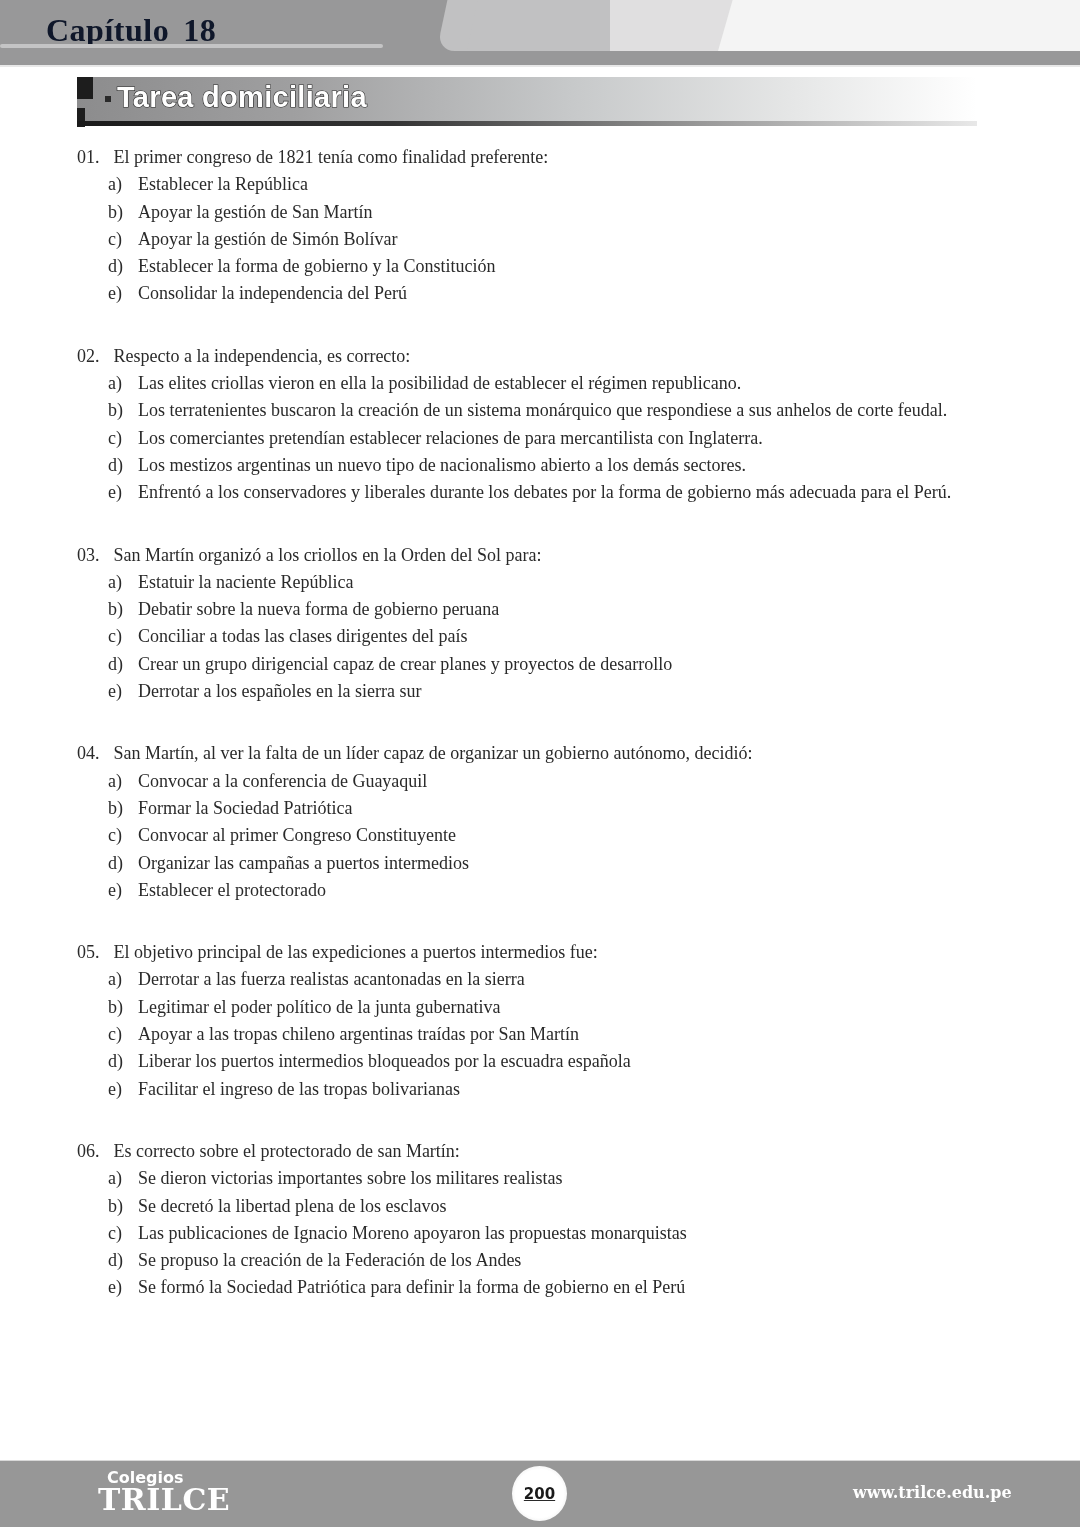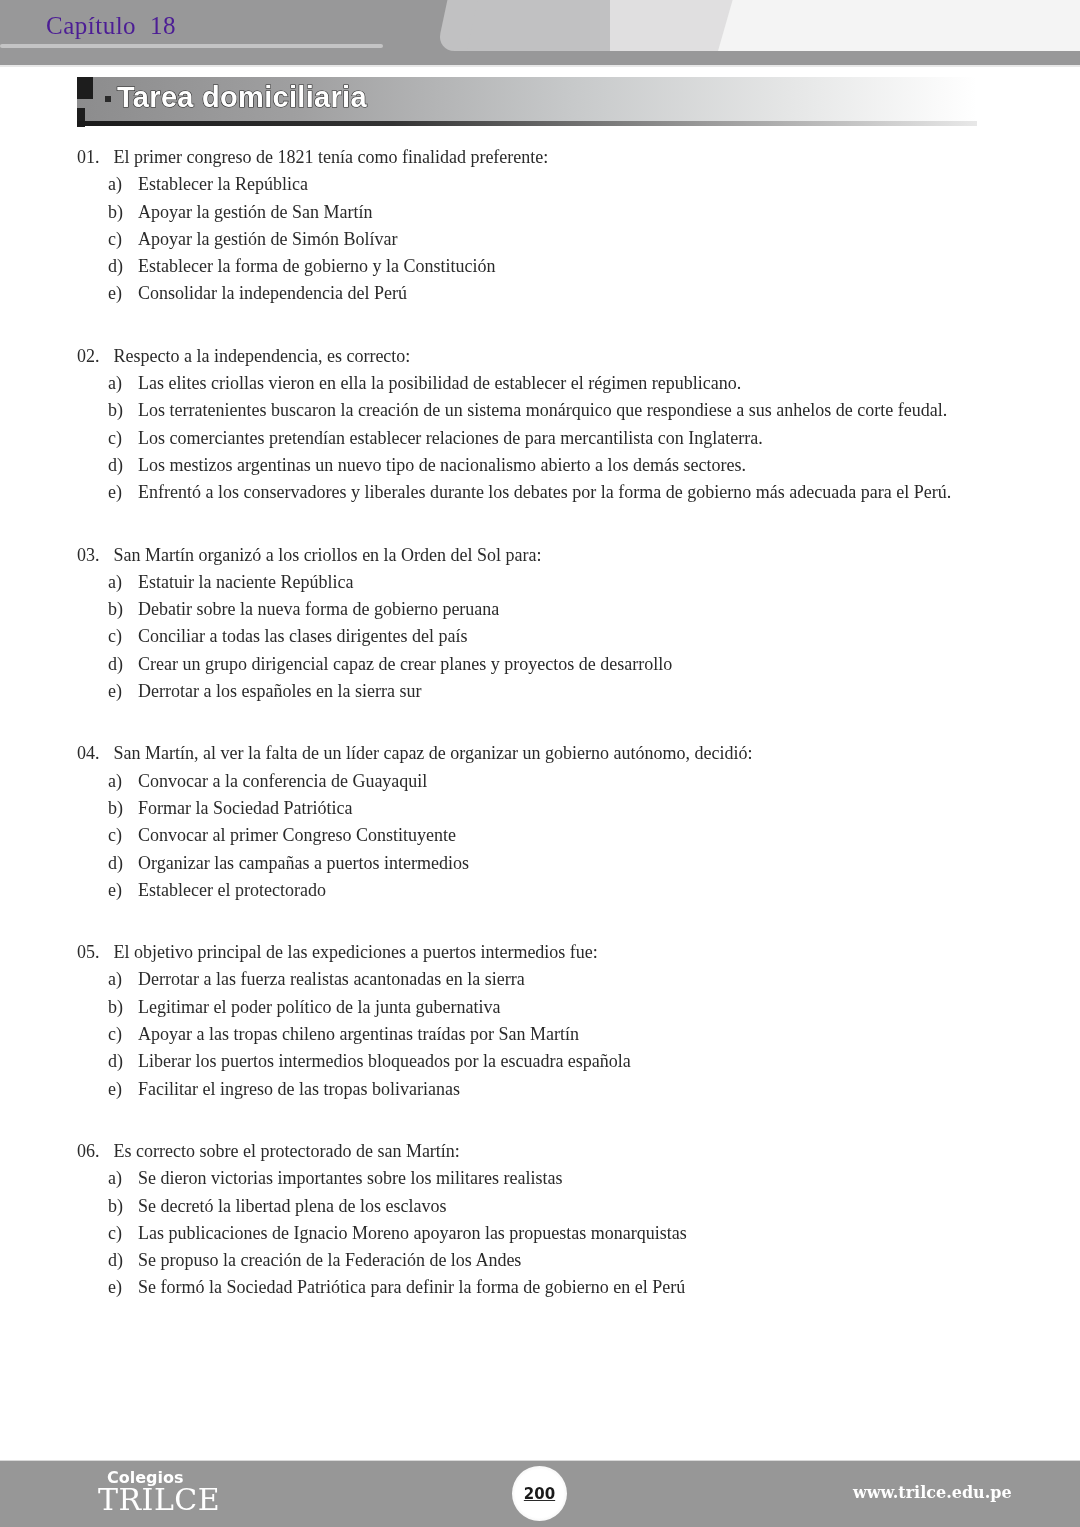--- a/index.html
+++ b/index.html
@@ -10,21 +10,21 @@
   
   .top-band {
     position: absolute; left: 0; top: 0; width: 1080px; height: 67px;
     background: #989899;
   }
   .top-band .bottom-line {
     position: absolute; left: 0; top: 65px; width: 1080px; height: 2px; background: #e8e8e8;
   }
   .chapter-title {
     position: absolute; left: 46px; top: 12px; font-family: "Liberation Serif", serif;
-    font-weight: normal; font-size: 25px; color: #4c1d95; letter-spacing: 0.5px;
+    font-weight: bold; font-size: 32px; color: #0f172a; letter-spacing: 0.5px;
   }
   .chapter-title .num { margin-left: 14px; }
   .chapter-underline {
     position: absolute; left: 0; top: 44px; width: 383px; height: 4px;
     background: #c4c4c5; border-radius: 2px;
   }
   .tab-light-1 {
     position: absolute; left: 450px; top: 0; width: 160px; height: 51px;
     background: #c1c1c2; border-bottom-left-radius: 16px;
     transform: skewX(-0deg);
@@ -90,21 +90,21 @@
   }
   .footer .topline {
     position: absolute; left: 0; top: 0; width: 1080px; height: 1px; background: #d8d8d8;
   }
   .brand-small {
     position: absolute; left: 107px; top: 8px; font-family: "DejaVu Sans", sans-serif;
     font-weight: bold; font-size: 16px; color: #ffffff;
   }
   .brand-big {
     position: absolute; left: 98px; top: 22px; font-family: "DejaVu Serif", serif;
-    font-weight: normal; font-size: 30px; color: #ffffff; letter-spacing: 0.5px;
+    font-weight: bold; font-size: 30px; color: #ffffff; letter-spacing: 0.5px;
   }
   .page-badge {
     position: absolute; left: 512px; top: 6px; width: 55px; height: 55px; border-radius: 50%;
     background: radial-gradient(circle, #ffffff 0%, #ffffff 62%, #eeeeee 80%, #d7d7d7 100%);
     display: flex; align-items: center; justify-content: center; text-decoration: underline;
   }
   .page-num {
     font-family: "DejaVu Sans", sans-serif; font-weight: bold; font-size: 15px; color: #1a1a1a;
   }
   .site-url {

